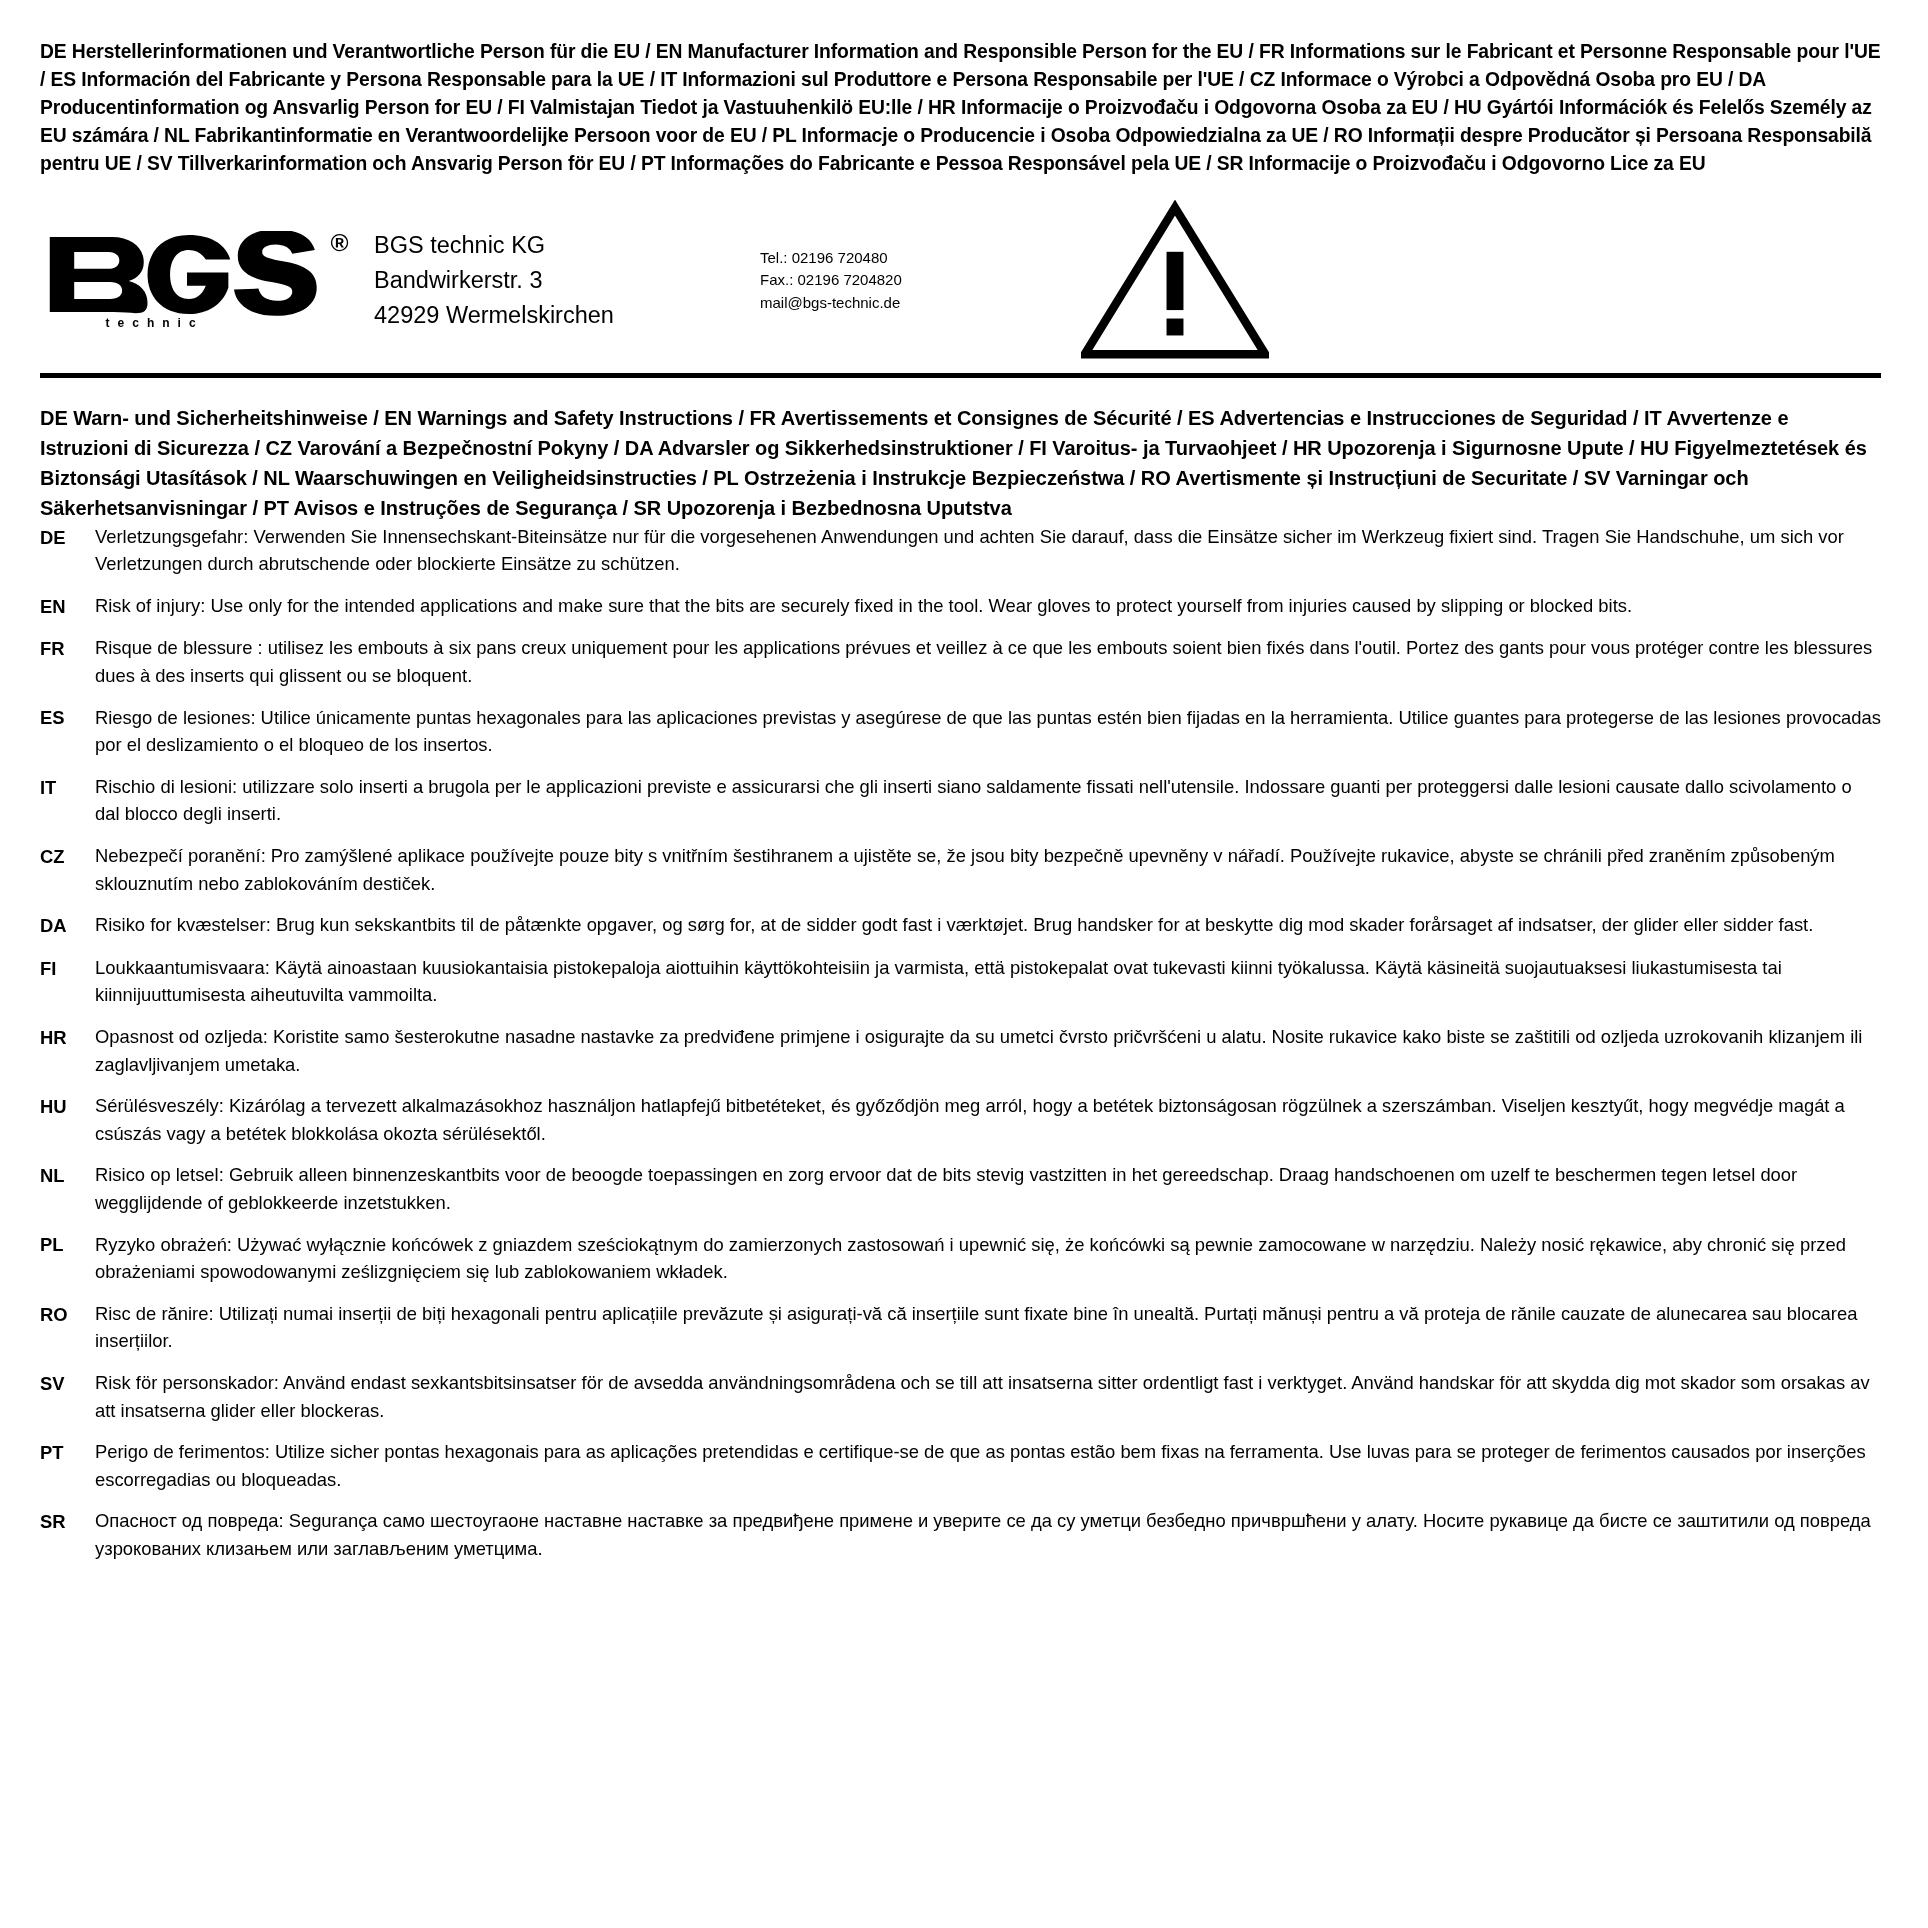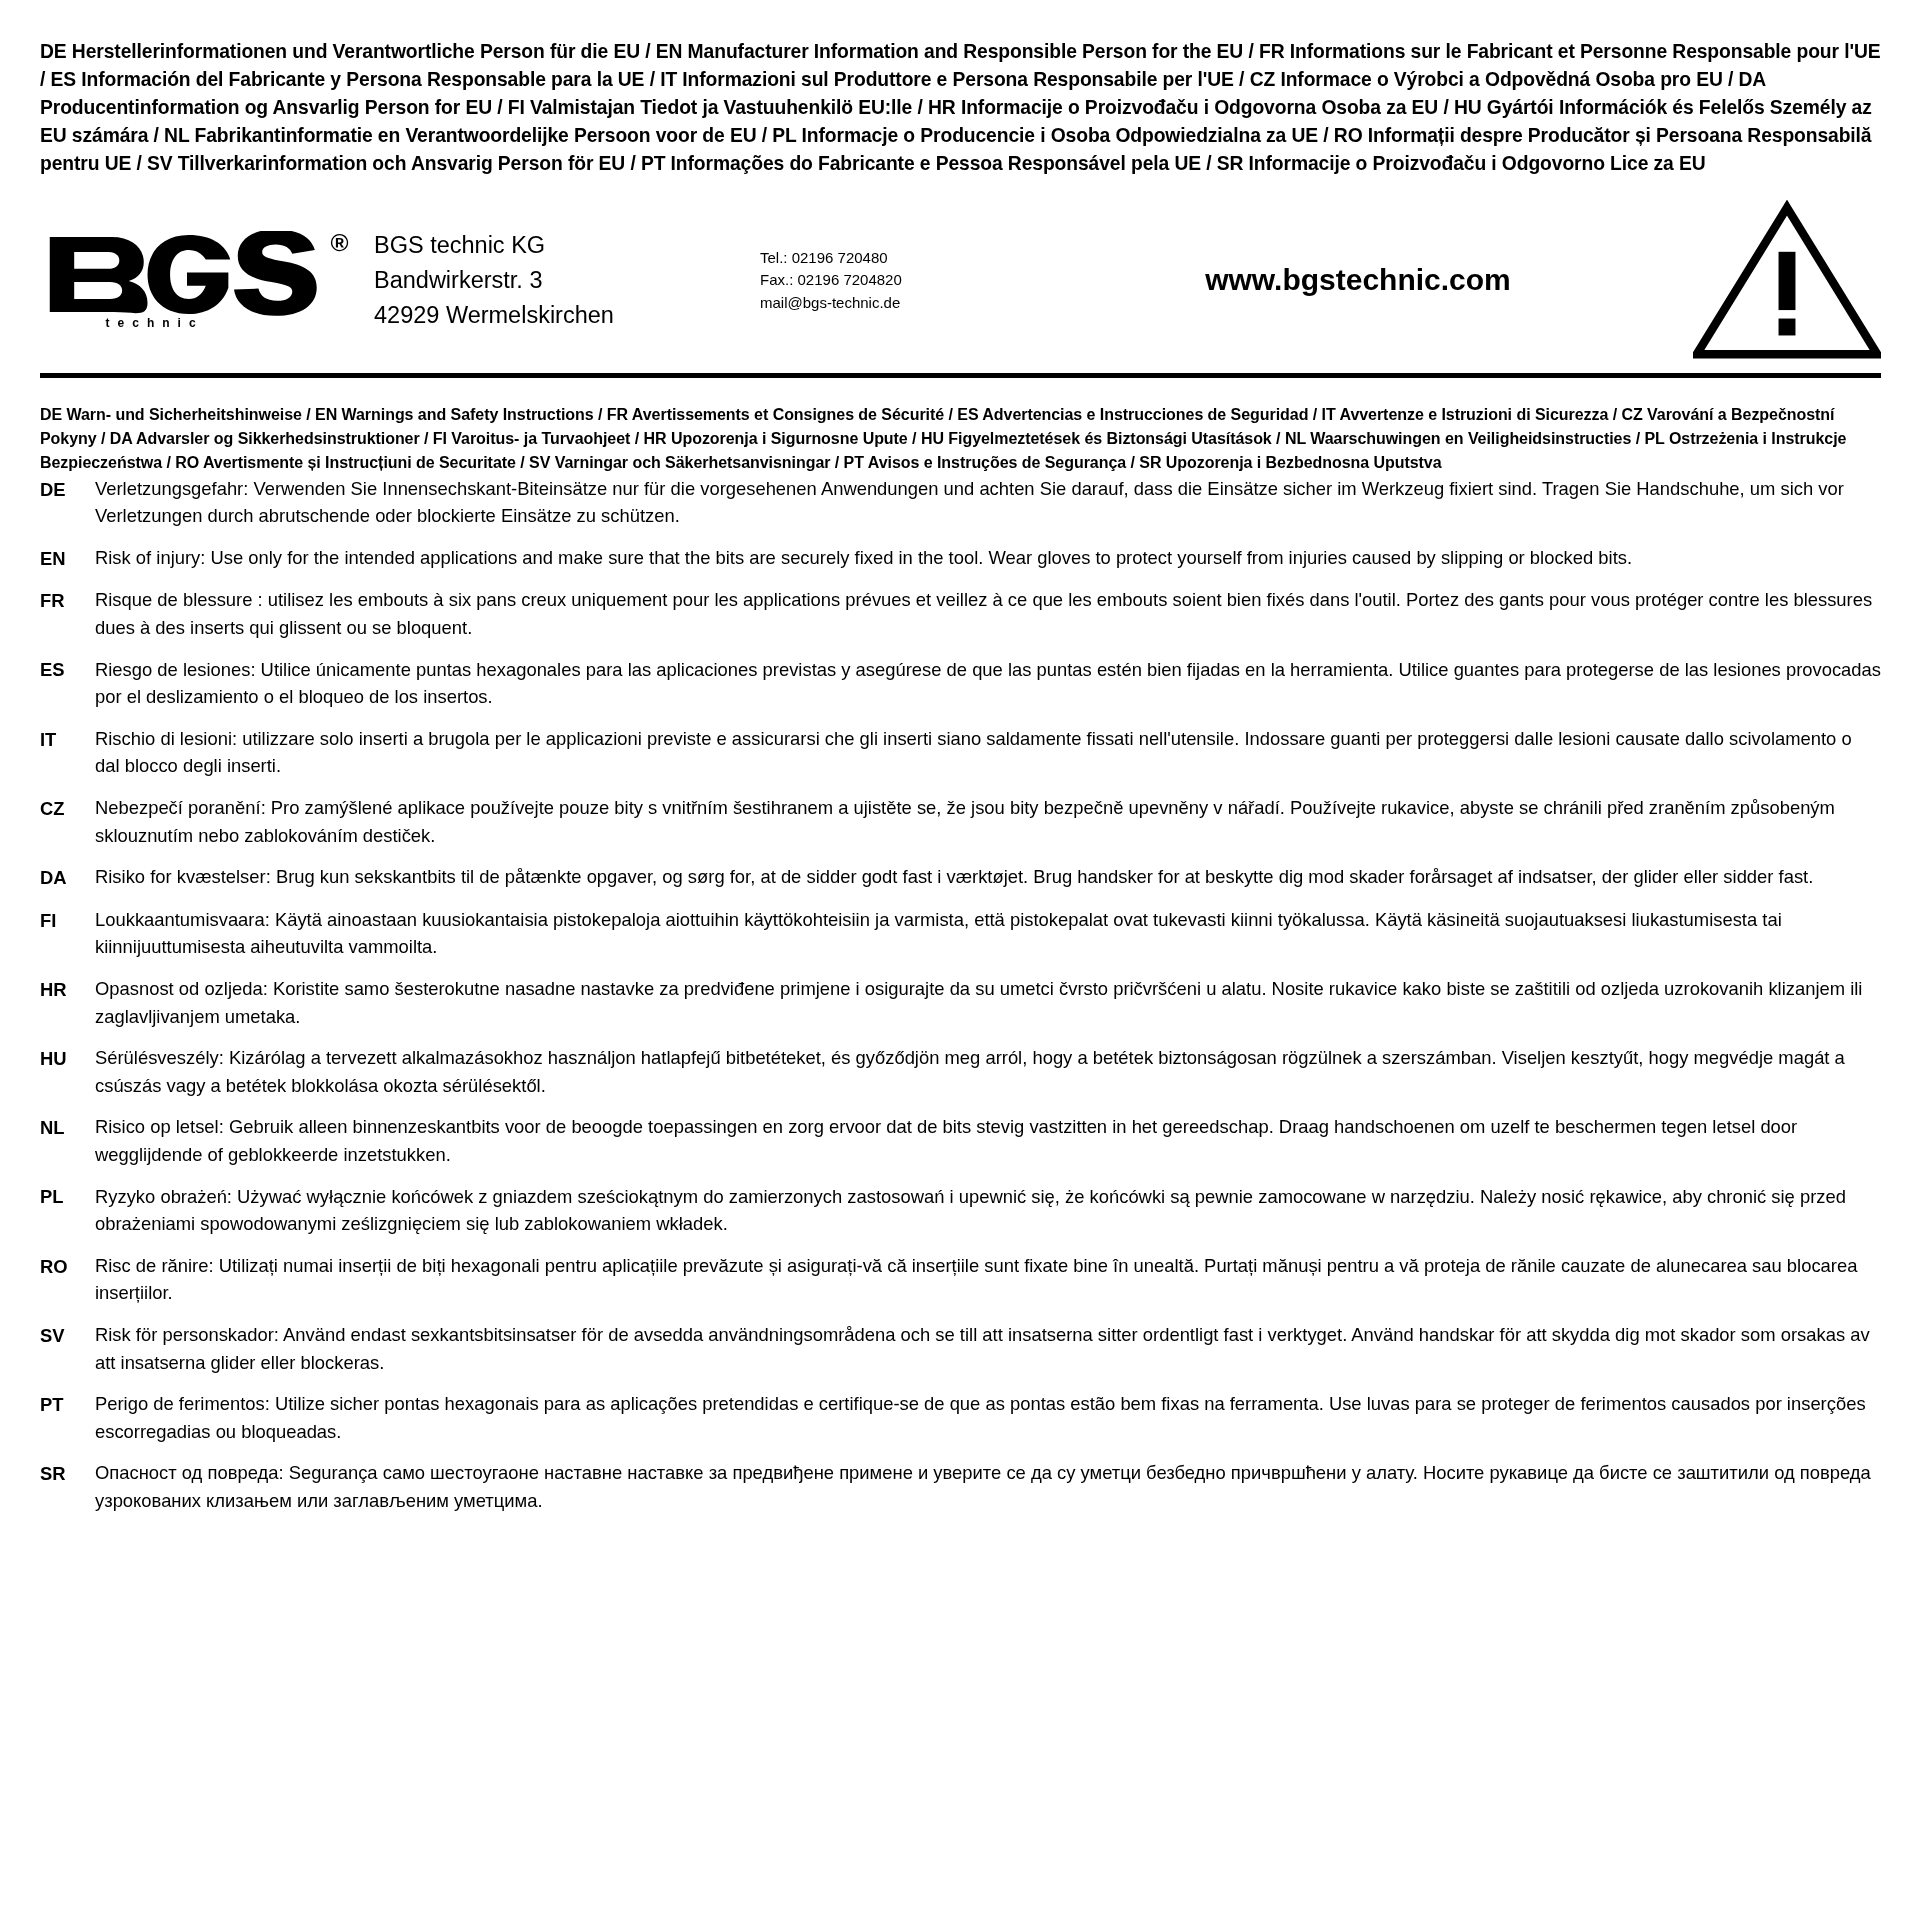--- a/index.html
+++ b/index.html
@@ -89,21 +89,21 @@
   }
   .hr-rule {
     height: 4.7px;
     background: #000;
     width: 1841px;
     margin-top: 13px;
   }
 
   
   .safety-heading {
-    font-size: 16px;
+    font-size: 20px;
     font-weight: bold;
     line-height: 1.5;
     margin-top: 24.5px;
     width: 1841px;
     letter-spacing: -0.05px;
   }
 
   
   .instructions {
     width: 1841px;
@@ -157,21 +157,20 @@
       <div>Bandwirkerstr. 3</div>
       <div>42929 Wermelskirchen</div>
     </div>
 
     <div class="contact-block">
       <div>Tel.: 02196 720480</div>
       <div>Fax.: 02196 7204820</div>
       <div>mail@bgs-technic.de</div>
     </div>
 
-    <div class="web-block">www.bgstechnic.com</div>
 
     <div class="warn-block">
       <svg width="188" height="160" viewBox="0 0 200 170">
         <polygon points="100,8 196,164 4,164" fill="none" stroke="#000000" stroke-width="9" stroke-linejoin="miter"></polygon>
         <rect x="91" y="55" width="18" height="62" fill="#000000"></rect>
         <rect x="91" y="126" width="18" height="18" fill="#000000"></rect>
       </svg>
     </div>
 
   </div>

